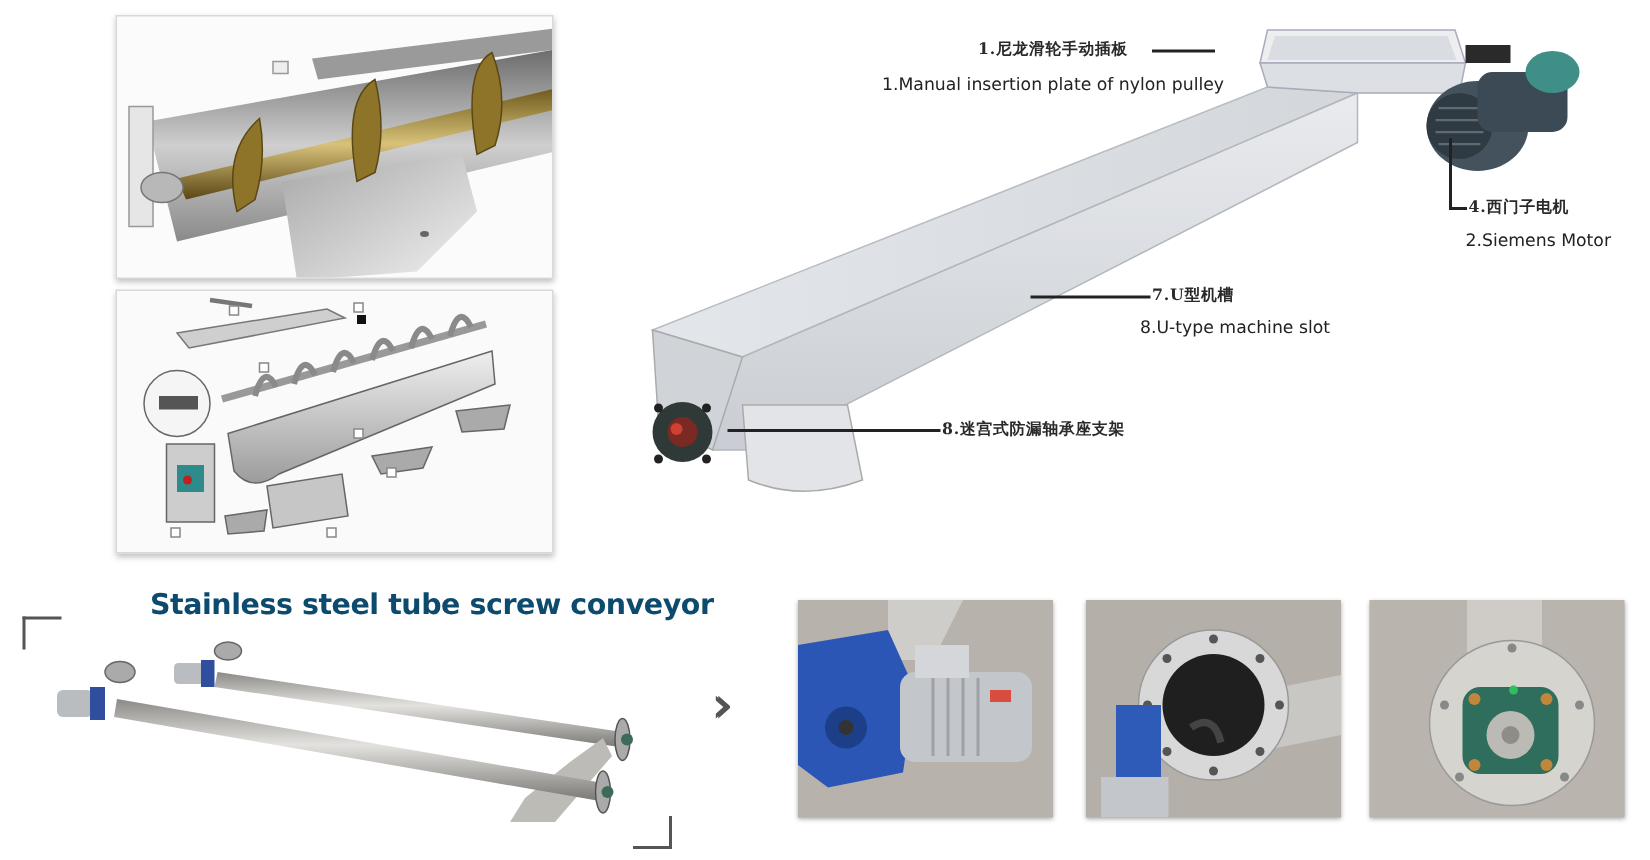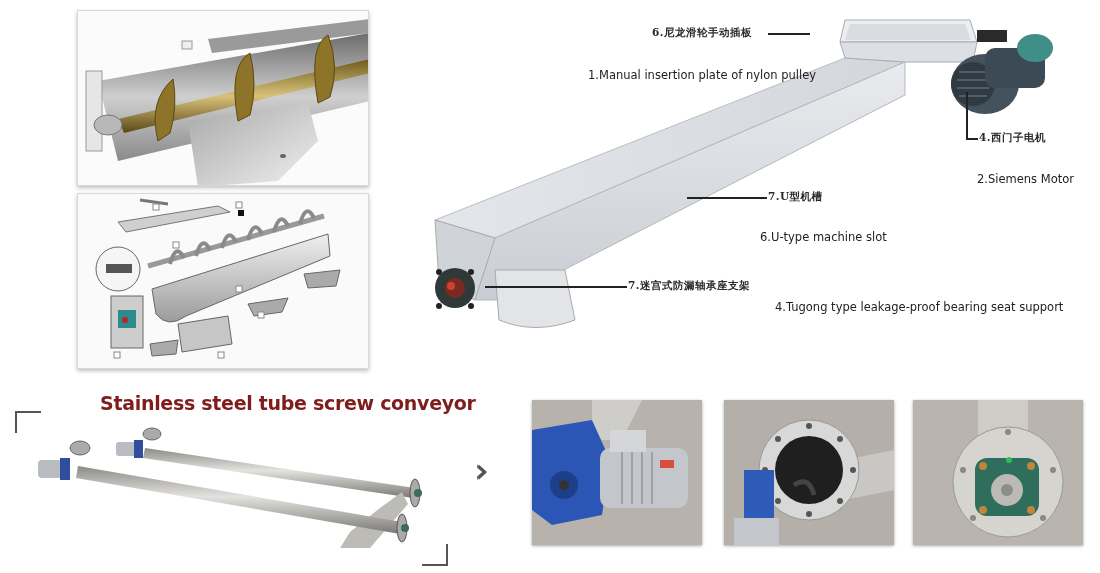--- a/index.html
+++ b/index.html
@@ -20,29 +20,29 @@
 
   
   #conveyor { left: 425px; top: 0; width: 680px; height: 340px; }
 
   .cn-label {
     position: absolute; font-family: "DejaVu Serif", serif; font-weight: bold;
     font-size: 10.5px; color: #2a2a2a; white-space: nowrap; letter-spacing: 0.5px;
   }
   .en-label {
     position: absolute; font-family: "DejaVu Sans", sans-serif;
-    font-size: 11.5px; color: #222; white-space: nowrap; margin-top: 19px;
+    font-size: 11.5px; color: #222; white-space: nowrap;
   }
   .leader { position: absolute; background: #222; }
 
   
   #stainless-title {
     position: absolute; left: 100px; top: 392px;
     font-family: "DejaVu Sans", sans-serif; font-weight: bold;
-    font-size: 19px; color: #7f1d1d; letter-spacing: -0.3px; white-space: nowrap;
+    font-size: 19px; color: #0c4a6e; letter-spacing: -0.3px; white-space: nowrap;
   }
   .corner { position: absolute; border-color: #555; border-style: solid; }
   #corner-tl { left: 15px; top: 411px; width: 26px; height: 22px; border-width: 2px 0 0 2px; }
   #corner-br { left: 422px; top: 544px; width: 26px; height: 22px; border-width: 0 2px 2px 0; }
 
   #tubes { left: 30px; top: 420px; width: 400px; height: 140px; }
 
   #chevrons {
     position: absolute; left: 474px; top: 450px;
     font-family: "DejaVu Sans", sans-serif; font-size: 34px; color: #555; letter-spacing: -12px;
@@ -190,39 +190,38 @@
     <circle cx="26" cy="286" r="4" fill="#d04030"></circle>
     <g fill="#222">
         <circle cx="14" cy="272" r="3"></circle>
         <circle cx="46" cy="272" r="3"></circle>
         <circle cx="14" cy="306" r="3"></circle>
         <circle cx="46" cy="306" r="3"></circle>
       </g>
   </svg>
 
   
-  <span class="cn-label" style="left:227px; top:26px;">6.尼龙滑轮手动插板</span>
+  <span class="cn-label" style="left:227px; top:26px;">1.尼龙滑轮手动插板</span>
   <div class="leader" style="left:343px; top:33px; width:42px; height:2px;"></div>
   <span class="en-label" style="left:163px; top:49px;">1.Manual insertion plate of nylon pulley</span>
 
   
   <div class="leader" style="left:541px; top:92px; width:2px; height:48px;"></div>
   <div class="leader" style="left:541px; top:138px; width:12px; height:2px;"></div>
   <span class="cn-label" style="left:554px; top:131px;">4.西门子电机</span>
   <span class="en-label" style="left:552px; top:153px;text-align:center;">2.Siemens Motor</span>
 
   
   <div class="leader" style="left:262px; top:197px; width:80px; height:2px;"></div>
   <span class="cn-label" style="left:343px; top:190px;">7.U型机槽</span>
-  <span class="en-label" style="left:335px; top:211px;">6.U-type machine slot</span>
+  <span class="en-label" style="left:335px; top:211px;">8.U-type machine slot</span>
 
   
   <div class="leader" style="left:60px; top:286px; width:142px; height:2px;"></div>
-  <span class="cn-label" style="left:203px; top:279px;">7.迷宫式防漏轴承座支架</span>
-  <span class="en-label" style="left:350px; top:281px;">4.Tugong type leakage-proof bearing seat support</span>
+  <span class="cn-label" style="left:203px; top:279px;">8.迷宫式防漏轴承座支架</span>
 </div>
 
 <div id="stainless-title">Stainless steel tube screw conveyor</div>
 <div id="corner-tl" class="corner"></div>
 <div id="corner-br" class="corner"></div>
 
 <div id="tubes" class="abs">
   <svg width="400" height="140" viewBox="0 0 400 140">
     <defs>
       <linearGradient id="pipeG" x1="0" y1="0" x2="0" y2="1">

